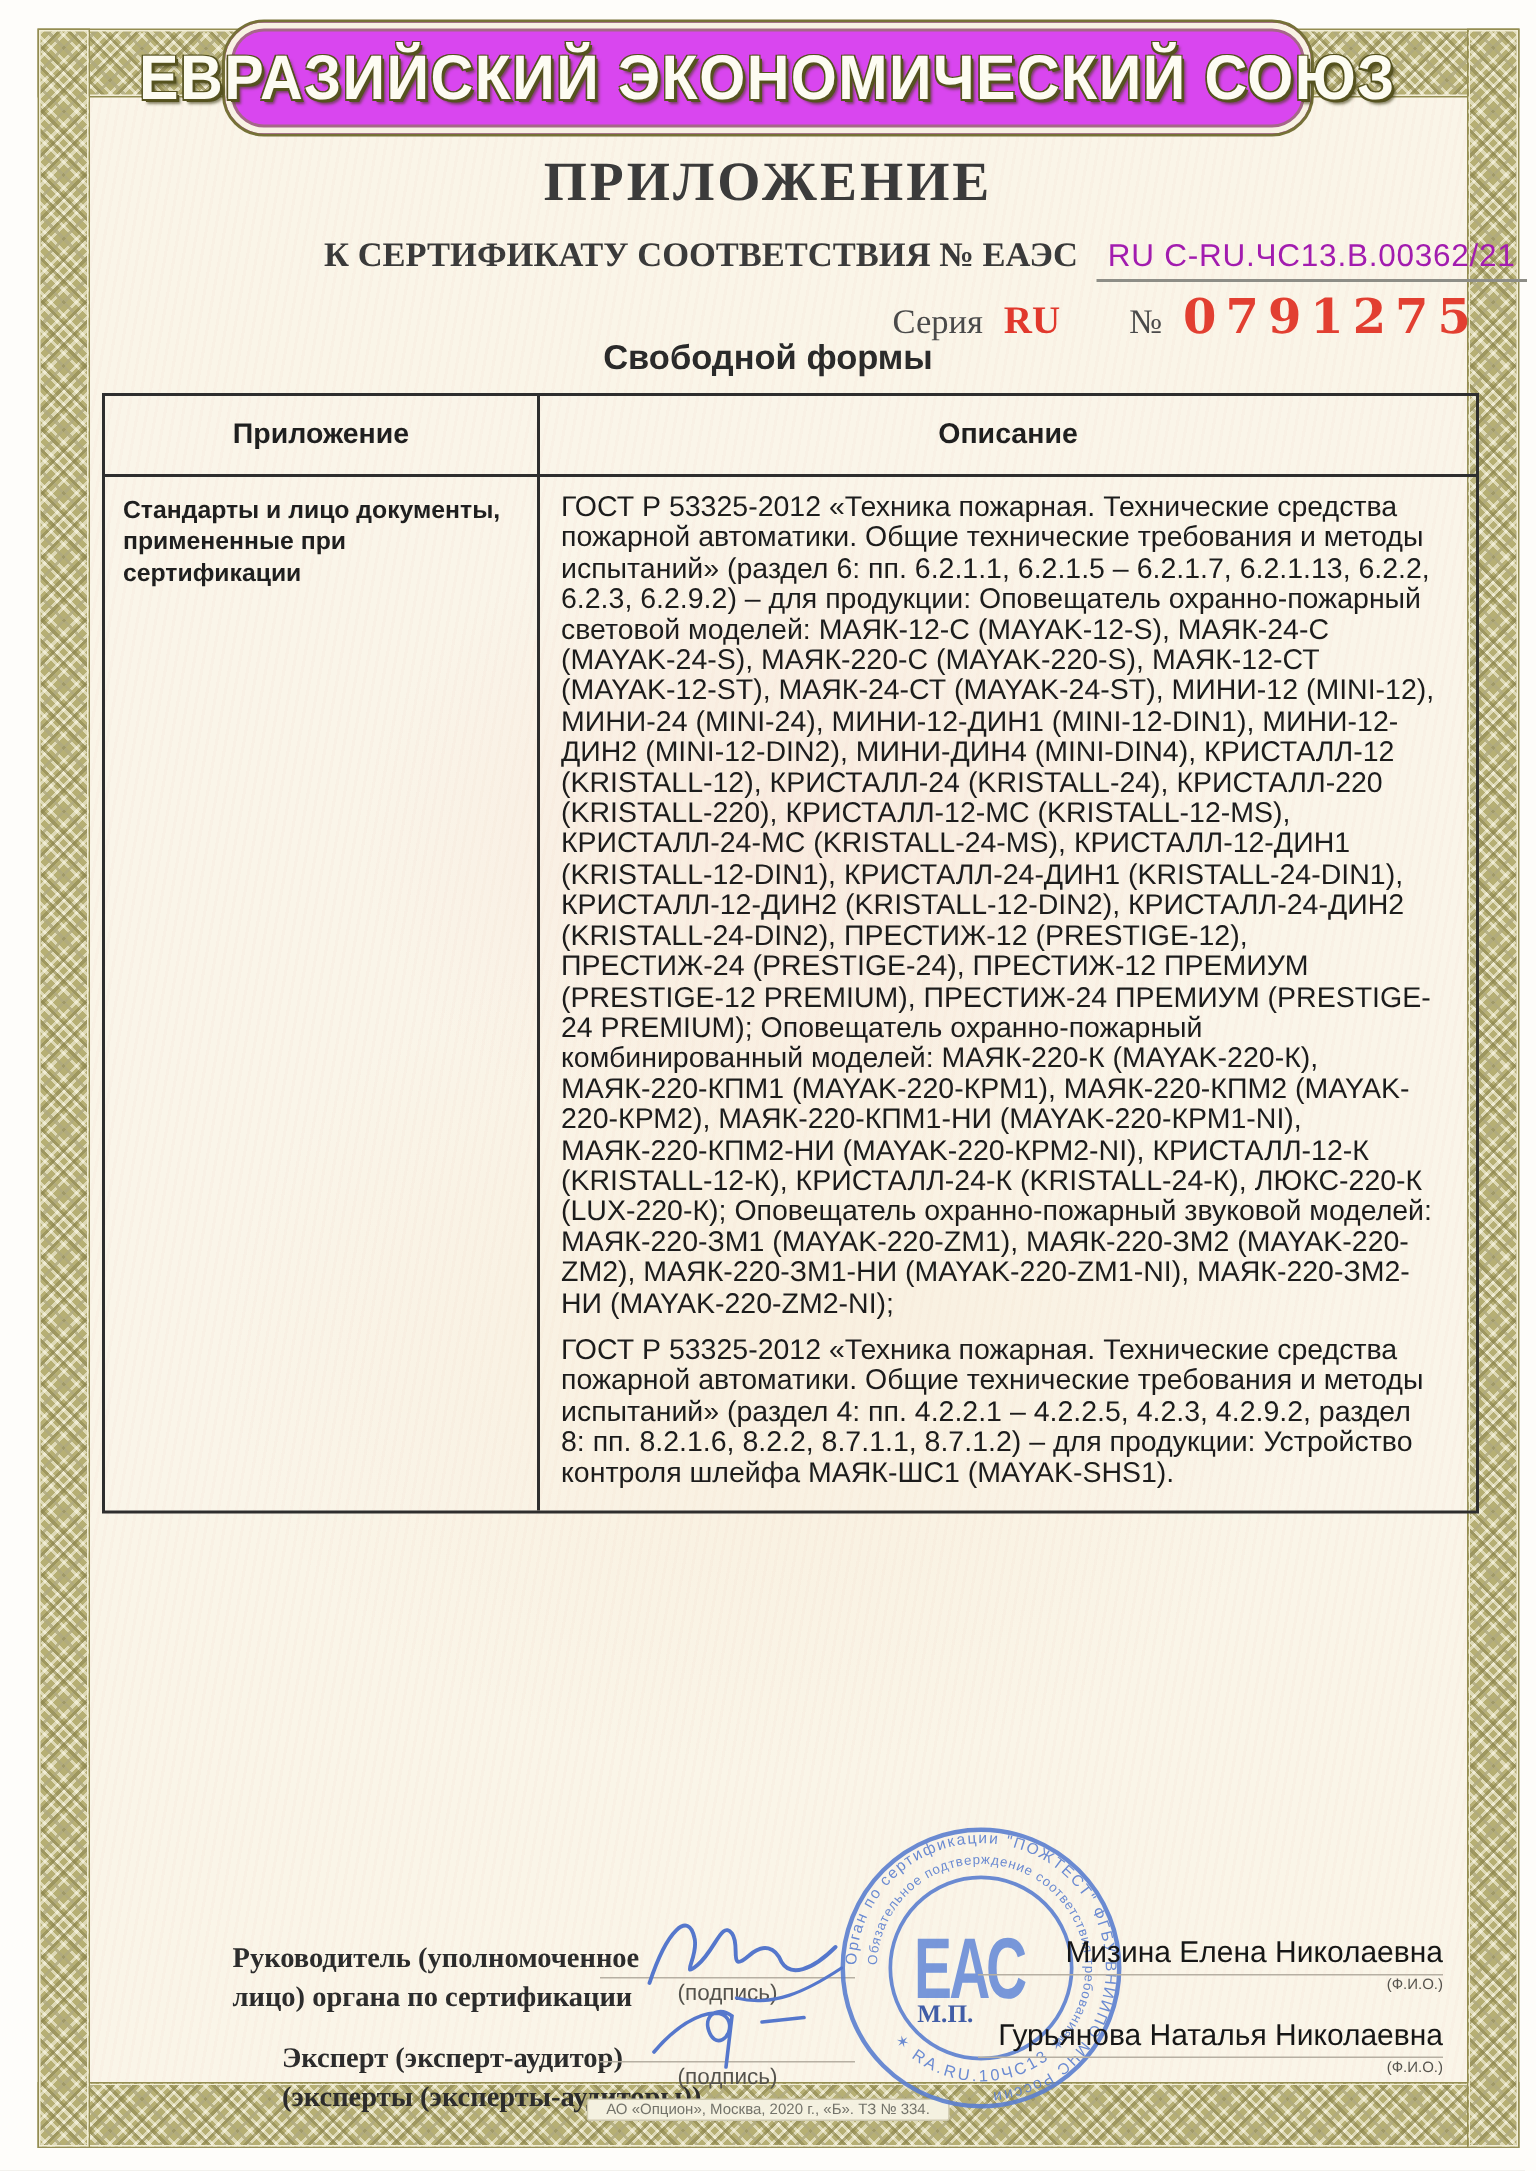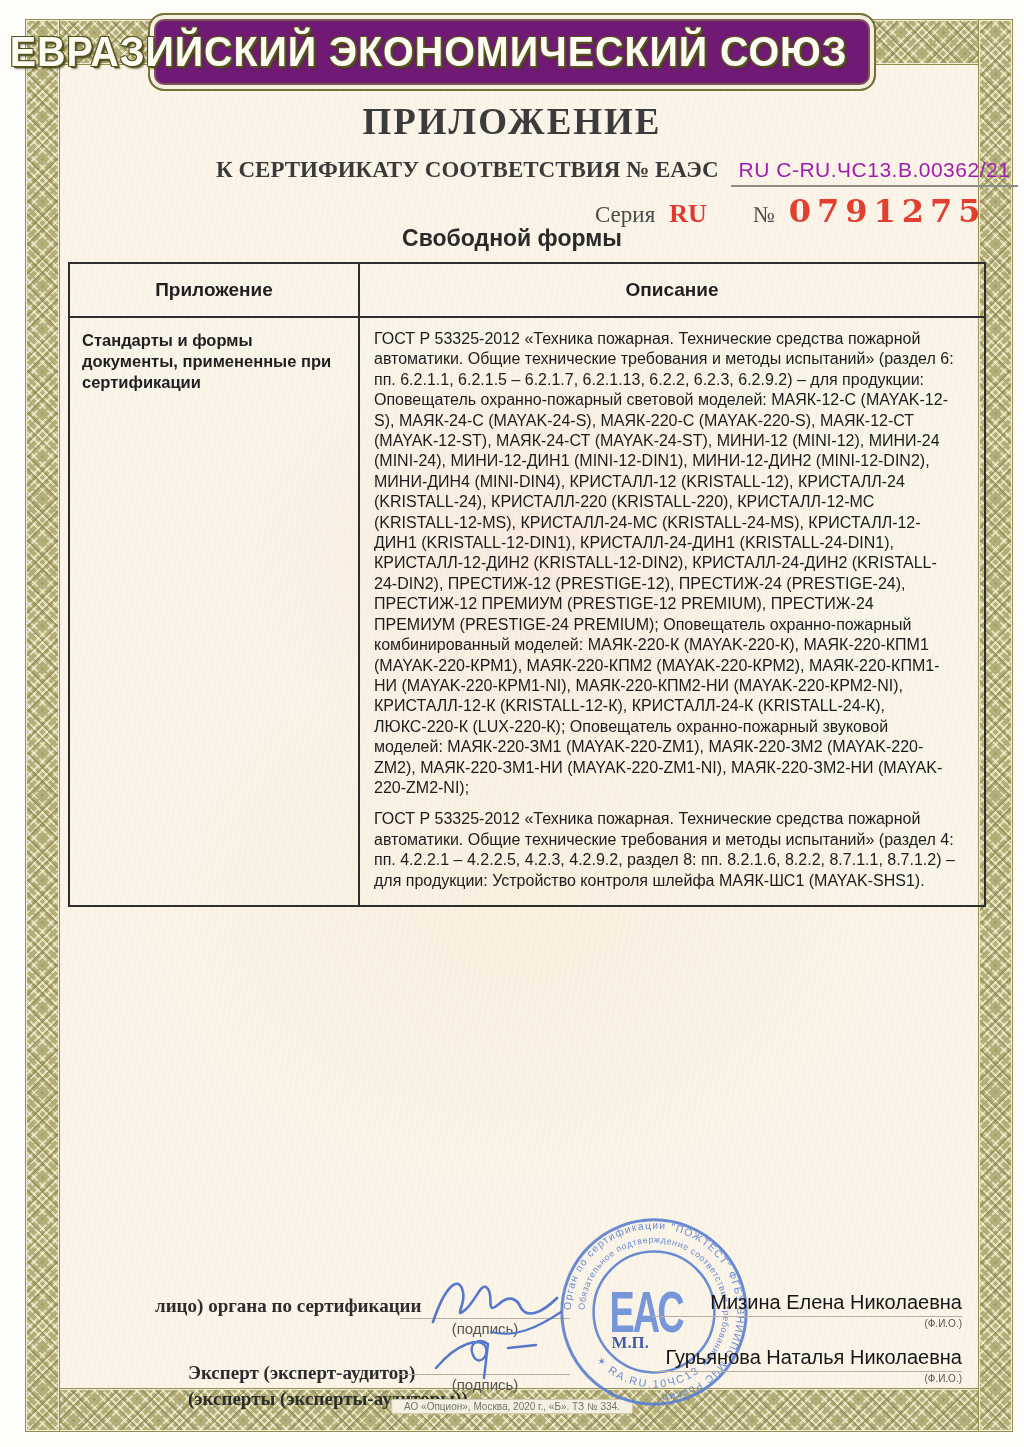--- a/index.html
+++ b/index.html
@@ -29,23 +29,23 @@
     box-shadow:0 0 0 1px #948d52, inset 0 0 0 1px #f2eed6;
   }
   .b-top{left:26px;right:12px;top:20px;height:44px;}
   .b-bottom{left:26px;right:12px;bottom:16px;height:42px;}
   .b-left{left:26px;top:20px;width:33px;bottom:16px;}
   .b-right{right:12px;top:20px;width:33px;bottom:16px;}
 
   
   .banner{
     position:absolute;left:148px;top:13px;width:724px;height:74px;
-    background:#701a75;border:2px solid #767137;border-radius:16px;
+    background:#d946ef;border:2px solid #767137;border-radius:28px;
     box-shadow:inset 0 0 0 4px rgba(252,250,233,.95), inset 0 0 0 6px rgba(130,124,66,.6);
-    display:flex;align-items:center;justify-content:flex-end;
+    display:flex;align-items:center;justify-content:center;
   }
   .banner-text{
     font-weight:bold;font-size:42px;letter-spacing:1px;color:#fdfcf2;
     transform:scaleX(.94);white-space:nowrap;
     text-shadow:-1px -1px 0 #55521f,1px -1px 0 #55521f,-1px 1px 0 #55521f,
                  2px 2px 0 #55521f,3px 3px 2px rgba(62,59,20,.6);
   }
 
   .doc-title{
     position:absolute;left:0;right:0;top:100px;text-align:center;
@@ -83,21 +83,21 @@
   }
   .th{
     font-weight:bold;font-size:19px;color:#1f1f1f;text-align:center;
     padding:15px 8px;border-bottom:2px solid #2e2e2e;
   }
   .th-left{border-right:2px solid #2e2e2e;}
   .td-left{
     border-right:2px solid #2e2e2e;padding:12px 12px;
     font-weight:bold;font-size:16.5px;line-height:21px;color:#1f1f1f;
   }
-  .td-right{padding:11px 26px 14px 14px;font-size:16px;line-height:20.4px;color:#1c1c1c;}
+  .td-right{padding:11px 26px 14px 14px;font-size:19px;line-height:20.4px;color:#1c1c1c;}
   .td-right p{margin:0 0 11px 0;}
   .td-right p:last-child{margin-bottom:0;}
 
   
   .sig-label{
     position:absolute;font-family:"Liberation Serif",serif;font-weight:bold;
     font-size:19px;line-height:26px;color:#2c2c2c;
   }
   .sig-label-1{left:155px;top:1293px;}
   .sig-label-2{left:155px;top:1360px;margin-left:33px;}
@@ -151,28 +151,29 @@
     <span class="series-value">RU</span>
     <span class="num-sign">№</span>
     <span class="form-number">0791275</span>
   </div>
 
   <div class="form-type">Свободной формы</div>
 
   <div class="annex-table">
     <div class="th th-left">Приложение</div>
     <div class="th">Описание</div>
-    <div class="td-left">Стандарты и формы документы, примененные при сертификации</div>
+    <div class="td-left">Стандарты и лицо документы, примененные при сертификации</div>
     <div class="td-right">
       <p>ГОСТ Р 53325-2012 «Техника пожарная. Технические средства пожарной автоматики. Общие технические требования и методы испытаний» (раздел 6: пп. 6.2.1.1, 6.2.1.5 – 6.2.1.7, 6.2.1.13, 6.2.2, 6.2.3, 6.2.9.2) – для продукции: Оповещатель охранно-пожарный световой моделей: МАЯК-12-С (MAYAK-12-S), МАЯК-24-С (MAYAK-24-S), МАЯК-220-С (MAYAK-220-S), МАЯК-12-СТ (MAYAK-12-ST), МАЯК-24-СТ (MAYAK-24-ST), МИНИ-12 (MINI-12), МИНИ-24 (MINI-24), МИНИ-12-ДИН1 (MINI-12-DIN1), МИНИ-12-ДИН2 (MINI-12-DIN2), МИНИ-ДИН4 (MINI-DIN4), КРИСТАЛЛ-12 (KRISTALL-12), КРИСТАЛЛ-24 (KRISTALL-24), КРИСТАЛЛ-220 (KRISTALL-220), КРИСТАЛЛ-12-МС (KRISTALL-12-MS), КРИСТАЛЛ-24-МС (KRISTALL-24-MS), КРИСТАЛЛ-12-ДИН1 (KRISTALL-12-DIN1), КРИСТАЛЛ-24-ДИН1 (KRISTALL-24-DIN1), КРИСТАЛЛ-12-ДИН2 (KRISTALL-12-DIN2), КРИСТАЛЛ-24-ДИН2 (KRISTALL-24-DIN2), ПРЕСТИЖ-12 (PRESTIGE-12), ПРЕСТИЖ-24 (PRESTIGE-24), ПРЕСТИЖ-12 ПРЕМИУМ (PRESTIGE-12 PREMIUM), ПРЕСТИЖ-24 ПРЕМИУМ (PRESTIGE-24 PREMIUM); Оповещатель охранно-пожарный комбинированный моделей: МАЯК-220-К (MAYAK-220-К), МАЯК-220-КПМ1 (MAYAK-220-КРМ1), МАЯК-220-КПМ2 (MAYAK-220-КРМ2), МАЯК-220-КПМ1-НИ (MAYAK-220-КРМ1-NI), МАЯК-220-КПМ2-НИ (MAYAK-220-КРМ2-NI), КРИСТАЛЛ-12-К (KRISTALL-12-К), КРИСТАЛЛ-24-К (KRISTALL-24-К), ЛЮКС-220-К (LUX-220-К); Оповещатель охранно-пожарный звуковой моделей: МАЯК-220-ЗМ1 (MAYAK-220-ZM1), МАЯК-220-ЗМ2 (MAYAK-220-ZM2), МАЯК-220-ЗМ1-НИ (MAYAK-220-ZM1-NI), МАЯК-220-ЗМ2-НИ (MAYAK-220-ZM2-NI);</p>
       <p>ГОСТ Р 53325-2012 «Техника пожарная. Технические средства пожарной автоматики. Общие технические требования и методы испытаний» (раздел 4: пп. 4.2.2.1 – 4.2.2.5, 4.2.3, 4.2.9.2, раздел 8: пп. 8.2.1.6, 8.2.2, 8.7.1.1, 8.7.1.2) – для продукции: Устройство контроля шлейфа МАЯК-ШС1 (MAYAK-SHS1).</p>
     </div>
   </div>
 
   <div class="sig-label sig-label-1">
+    <div>Руководитель (уполномоченное</div>
     <div>лицо) органа по сертификации</div>
   </div>
   <div class="sig-field sig-field-1">
     <div class="rule"></div>
     <div class="cap">(подпись)</div>
   </div>
   <div class="name-field name-field-1">
     <div class="nm">Мизина Елена Николаевна</div>
     <div class="cap">(Ф.И.О.)</div>
   </div>

